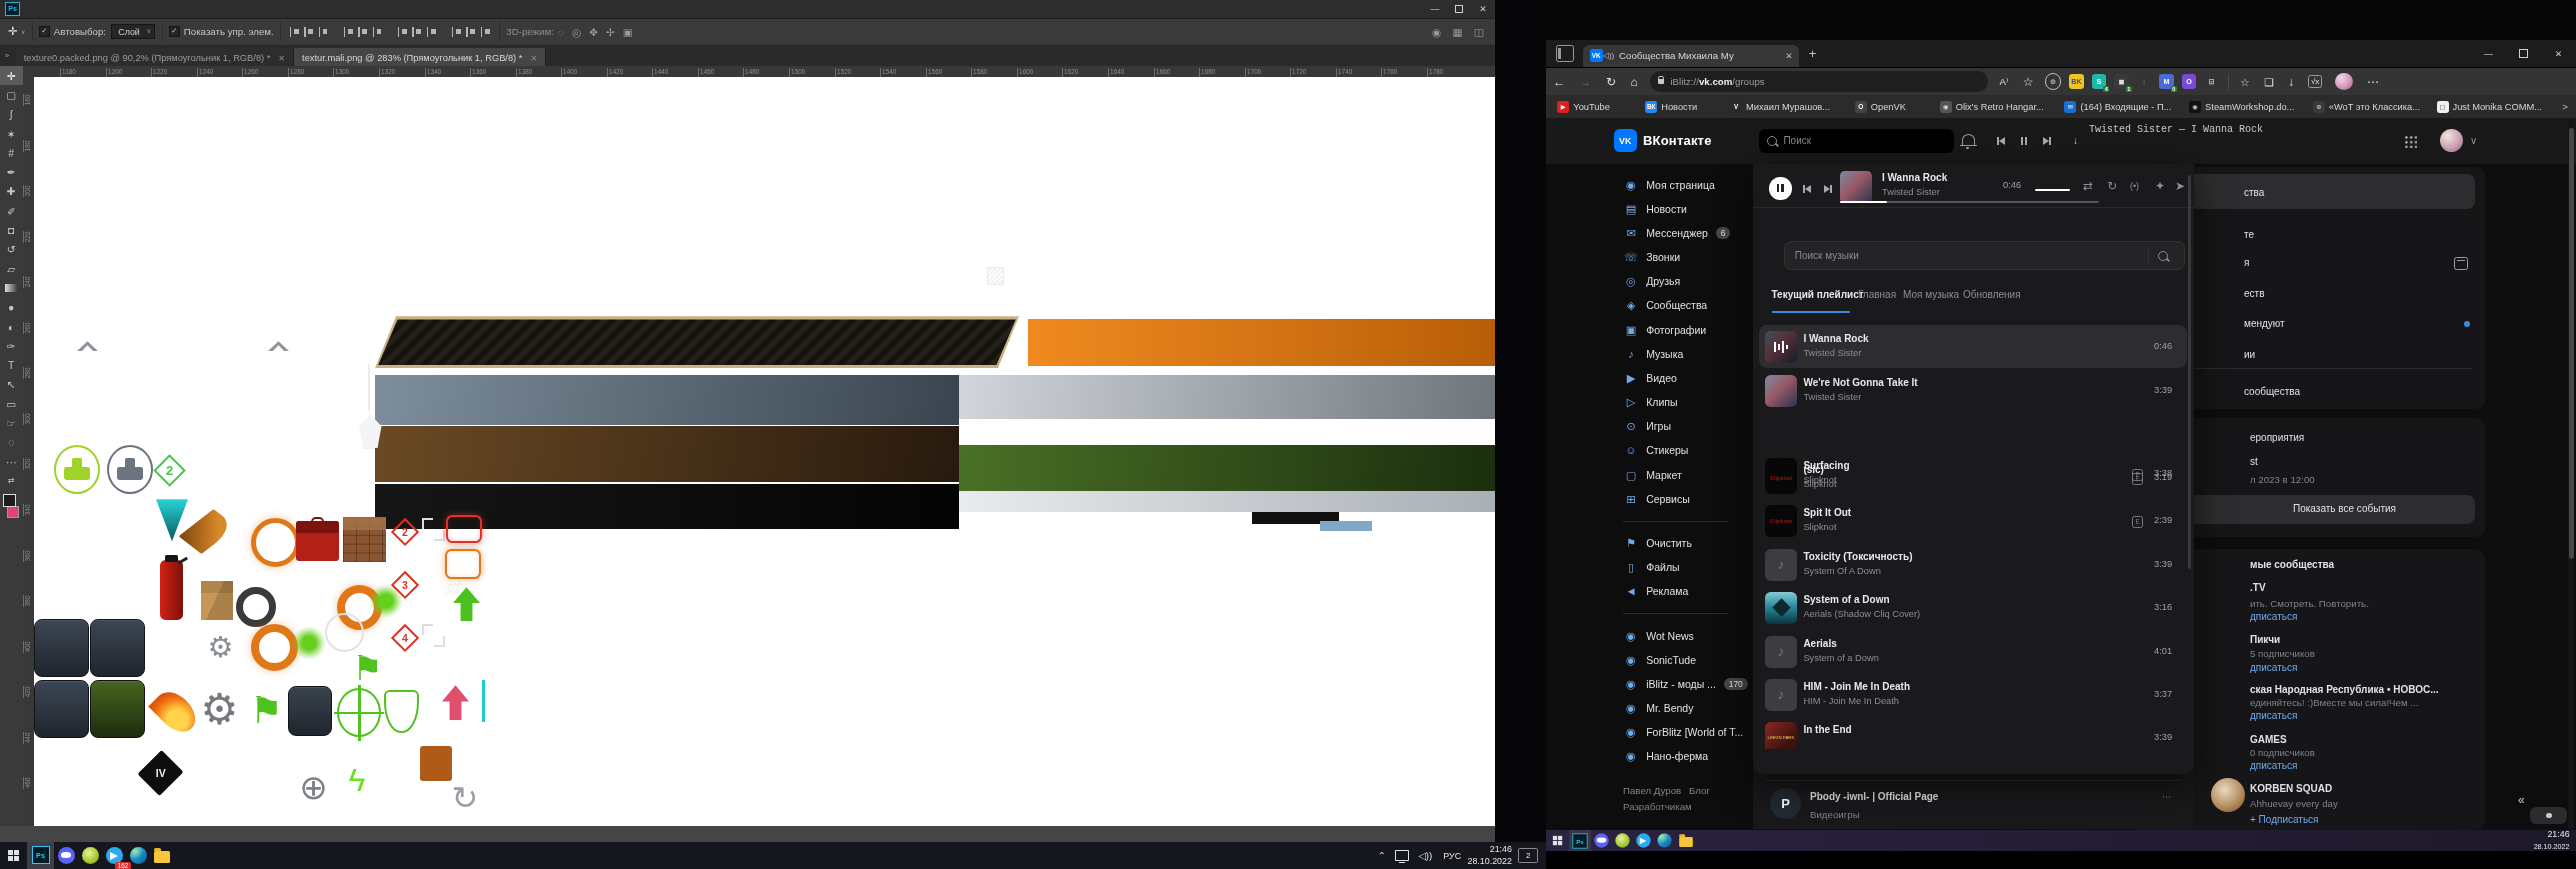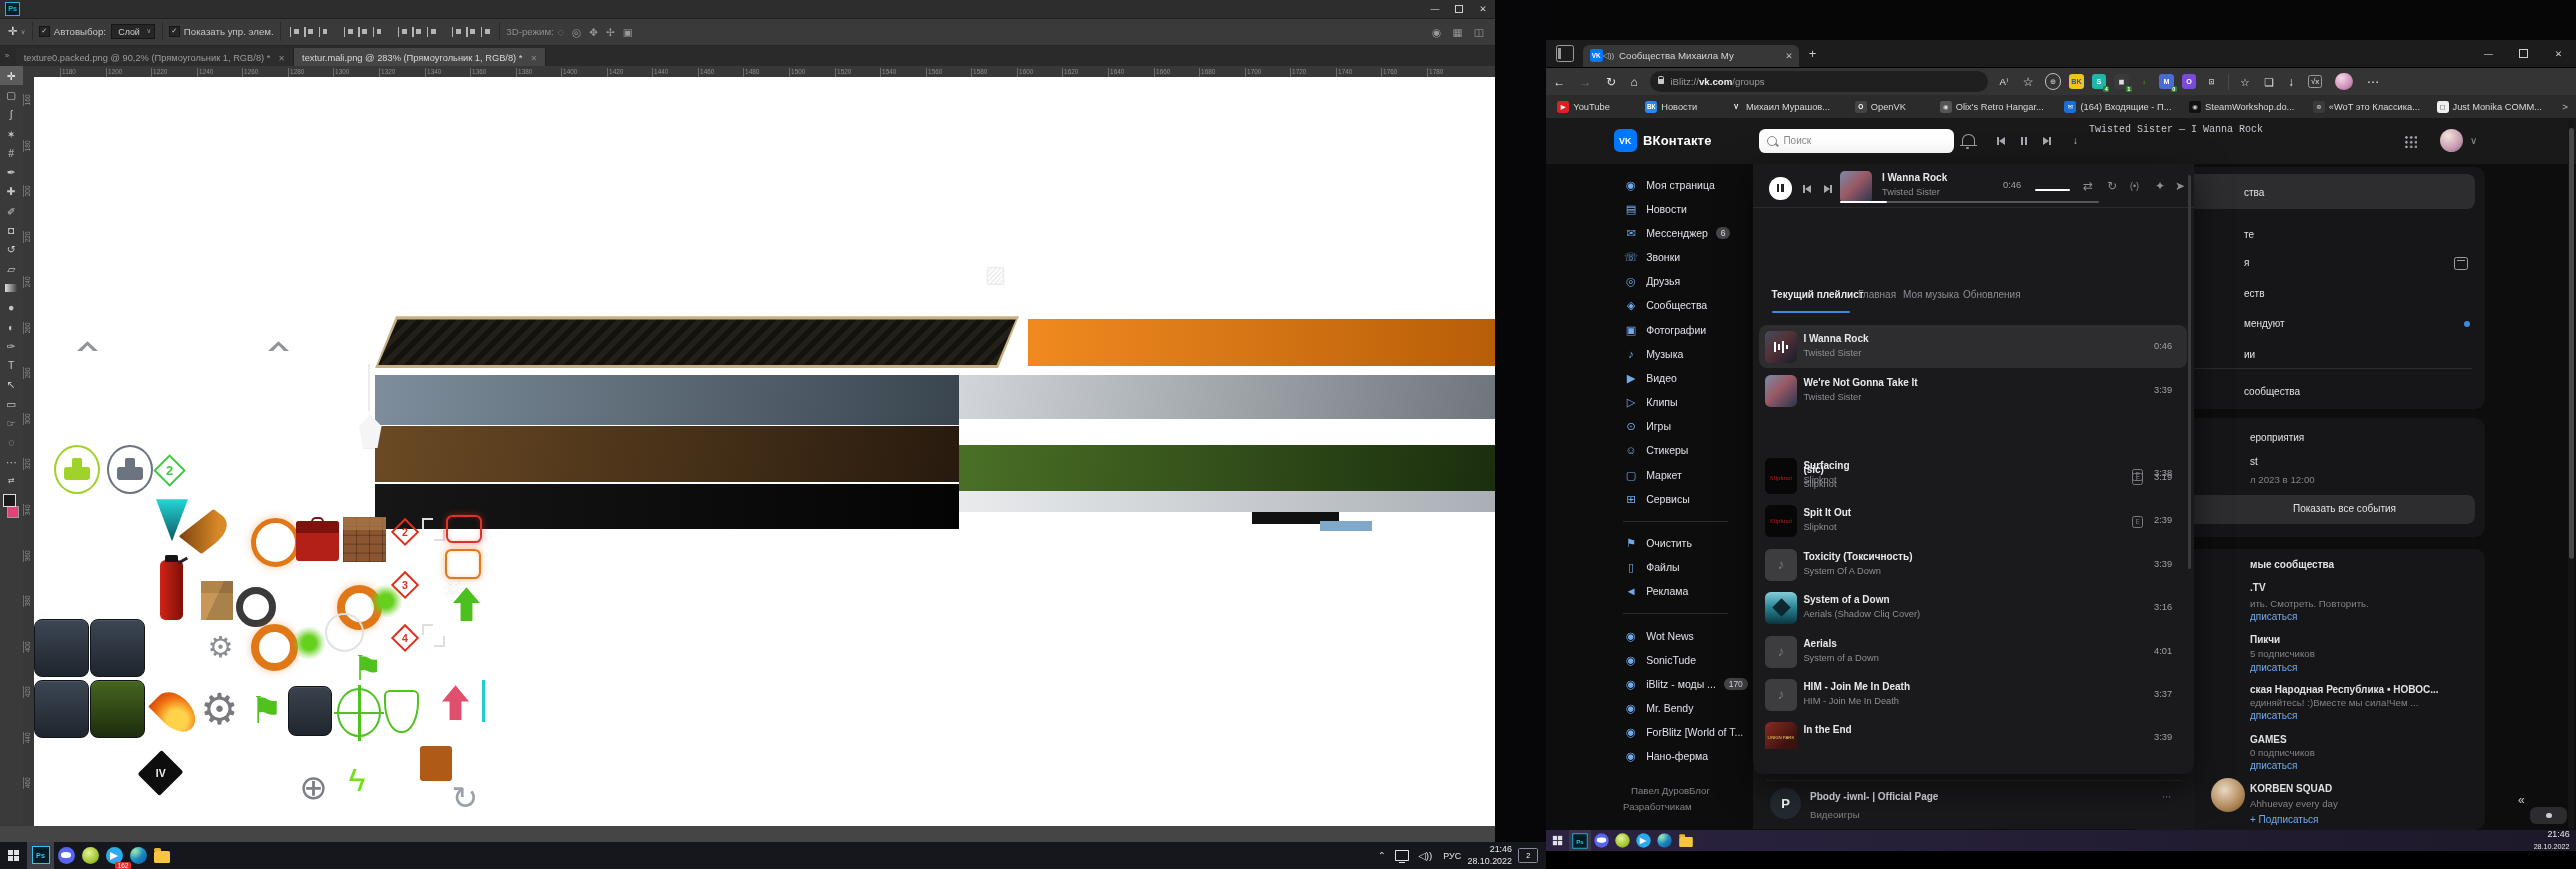--- a/index.html
+++ b/index.html
@@ -114,21 +114,21 @@
   .extic{width:14.5px;height:14.5px;border-radius:3.2px;display:flex;align-items:center;justify-content:center;font-size:7.2px;font-weight:bold;position:relative;margin:0 4px;}
   .extbadge{position:absolute;right:-3.2px;bottom:-3.2px;background:#2e7d32;color:#fff;font-size:5.6px;padding:0 1.6px;border-radius:1.6px;}
   #br-bm{left:0;top:95px;width:1030px;height:23px;background:#2b2b2b;display:flex;align-items:center;}
   .bm{display:flex;align-items:center;margin-left:11.3px;overflow:hidden;white-space:nowrap;}
   .bm .fv{width:12px;height:12px;border-radius:2.4px;font-size:6.4px;font-weight:bold;display:flex;align-items:center;justify-content:center;margin-right:4px;flex:none;}
   .bm .lb{color:#d8d8d8;font-size:9.3px;}
   #vk{left:0;top:118px;width:1030px;height:712px;background:#0d0d0e;overflow:hidden;}
   #vk-head{position:absolute;left:0;top:0;width:1030px;height:46px;background:#19191a;}
   .vk-logo{position:absolute;left:68px;top:11.3px;width:22.5px;height:22.5px;background:#0077ff;border-radius:5.6px;color:#fff;font-weight:bold;font-size:8.9px;display:flex;align-items:center;justify-content:center;}
   .vk-name{position:absolute;left:97px;top:15.3px;color:#fff;font-size:13px;font-weight:bold;letter-spacing:0.2px;}
-  .vk-search{position:absolute;left:213px;top:10.5px;width:179px;height:24px;background:#ffffff;border-radius:6.4px;display:flex;align-items:center;padding:0 8px;color:#8a8a8e;font-size:10px;}
+  .vk-search{position:absolute;left:213px;top:10.5px;width:179px;height:24px;background:#000000;border-radius:6.4px;display:flex;align-items:center;padding:0 8px;color:#8a8a8e;font-size:10px;}
   .mag{width:8px;height:8px;border:1.6px solid #8a8a8e;border-radius:50%;position:relative;margin-right:6.4px;flex:none;}
   .mag:before{content:"";position:absolute;left:7.2px;top:7.2px;width:4px;height:1.6px;background:#8a8a8e;transform:rotate(45deg);}
   .bell{position:absolute;width:11.3px;height:9.7px;border:1.6px solid #9c9ea3;border-bottom:none;border-radius:6.4px 6.4px 0 0;}
   .bell:before{content:"";position:absolute;left:-3.2px;right:-3.2px;bottom:-1.6px;height:1.6px;background:#9c9ea3;}
   .bell:after{content:"";position:absolute;left:3.2px;bottom:-4.8px;width:2.4px;height:2.4px;background:#9c9ea3;border-radius:50%;}
   .mbtn{position:absolute;display:flex;align-items:center;}
   .tri-r{width:0;height:0;border-left:6.4px solid #a6a8ad;border-top:4px solid transparent;border-bottom:4px solid transparent;}
   .tri-l{width:0;height:0;border-right:6.4px solid #a6a8ad;border-top:4px solid transparent;border-bottom:4px solid transparent;}
   .bar-v{width:2px;height:8px;background:#a6a8ad;}
   .hd-now{position:absolute;color:#c7c9ce;font-size:10px;}
@@ -679,21 +679,21 @@
             <span class="sb-lb">Mr. Bendy</span>
           </div>
           <div class="sb-item" style="top: 602px;">
             <span class="sb-ic">◉</span>
             <span class="sb-lb">ForBlitz [World of T...</span>
           </div>
           <div class="sb-item" style="top: 626px;">
             <span class="sb-ic">◉</span>
             <span class="sb-lb">Нано-ферма</span>
           </div>
-          <div class="frag gray" style="position: absolute; left: 77px; top: 667px; margin-left: 8px;">Павел Дуров</div>
+          <div class="frag gray" style="position: absolute; left: 77px; top: 667px;">Павел Дуров</div>
           <div class="frag gray" style="position: absolute; left: 143px; top: 667px;">Блог</div>
           <div class="frag gray" style="position: absolute; left: 77px; top: 683px;">Разработчикам</div>
         </div>
       <div id="vk-rightcol">
           <div class="vk-card" style="position: absolute; left: 580px; top: 49px; width: 359px; height: 242px;"></div>
           <div class="pill-item" style="position: absolute; left: 589px; top: 56px; width: 340px; height: 35px;"></div>
           <div class="frag" style="position: absolute; left: 698px; top: 69px;">ства</div>
           <div class="frag" style="position: absolute; left: 698px; top: 111px;">те</div>
           <div class="frag" style="position: absolute; left: 698px; top: 139px;">я</div>
           <div class="cal" style="position: absolute; left: 908px; top: 139px;"></div>
@@ -756,20 +756,25 @@
         <span class="pp-time">0:46</span>
         <span class="pp-vol"></span>
         <span class="pp-ic" style="left:330px;">⇄</span>
         <span class="pp-ic" style="left:354px;">↻</span>
         <span class="pp-ic" style="left:377px;font-size:8.9px;top:17px;">(•)</span>
         <span class="pp-ic" style="left:402px;">✦</span>
         <span class="pp-ic" style="left:422px;">➤</span>
         <span class="pp-prog" style="width:47px;background:#fff;z-index:2;"></span>
         <span class="pp-prog" style="width:259px;background:#56565a;"></span>
         <div class="pp-div"></div>
+        <div class="pp-search">
+          <span>Поиск музыки</span>
+          <span class="sep"></span>
+            <span class="mag"></span>
+        </div>
         <div id="pp-tabs"></div>
         <div class="pp-under"></div>
         <div id="pp-list">
             <div class="trk on" style="top: 3.2px;">
               <span class="cv cv-twisted">
                 <span class="eq">
                   <i style="height:9.7px"></i>
                   <i style="height:5.6px"></i>
                   <i style="height:12px"></i>
                   <i style="height:4px"></i>

